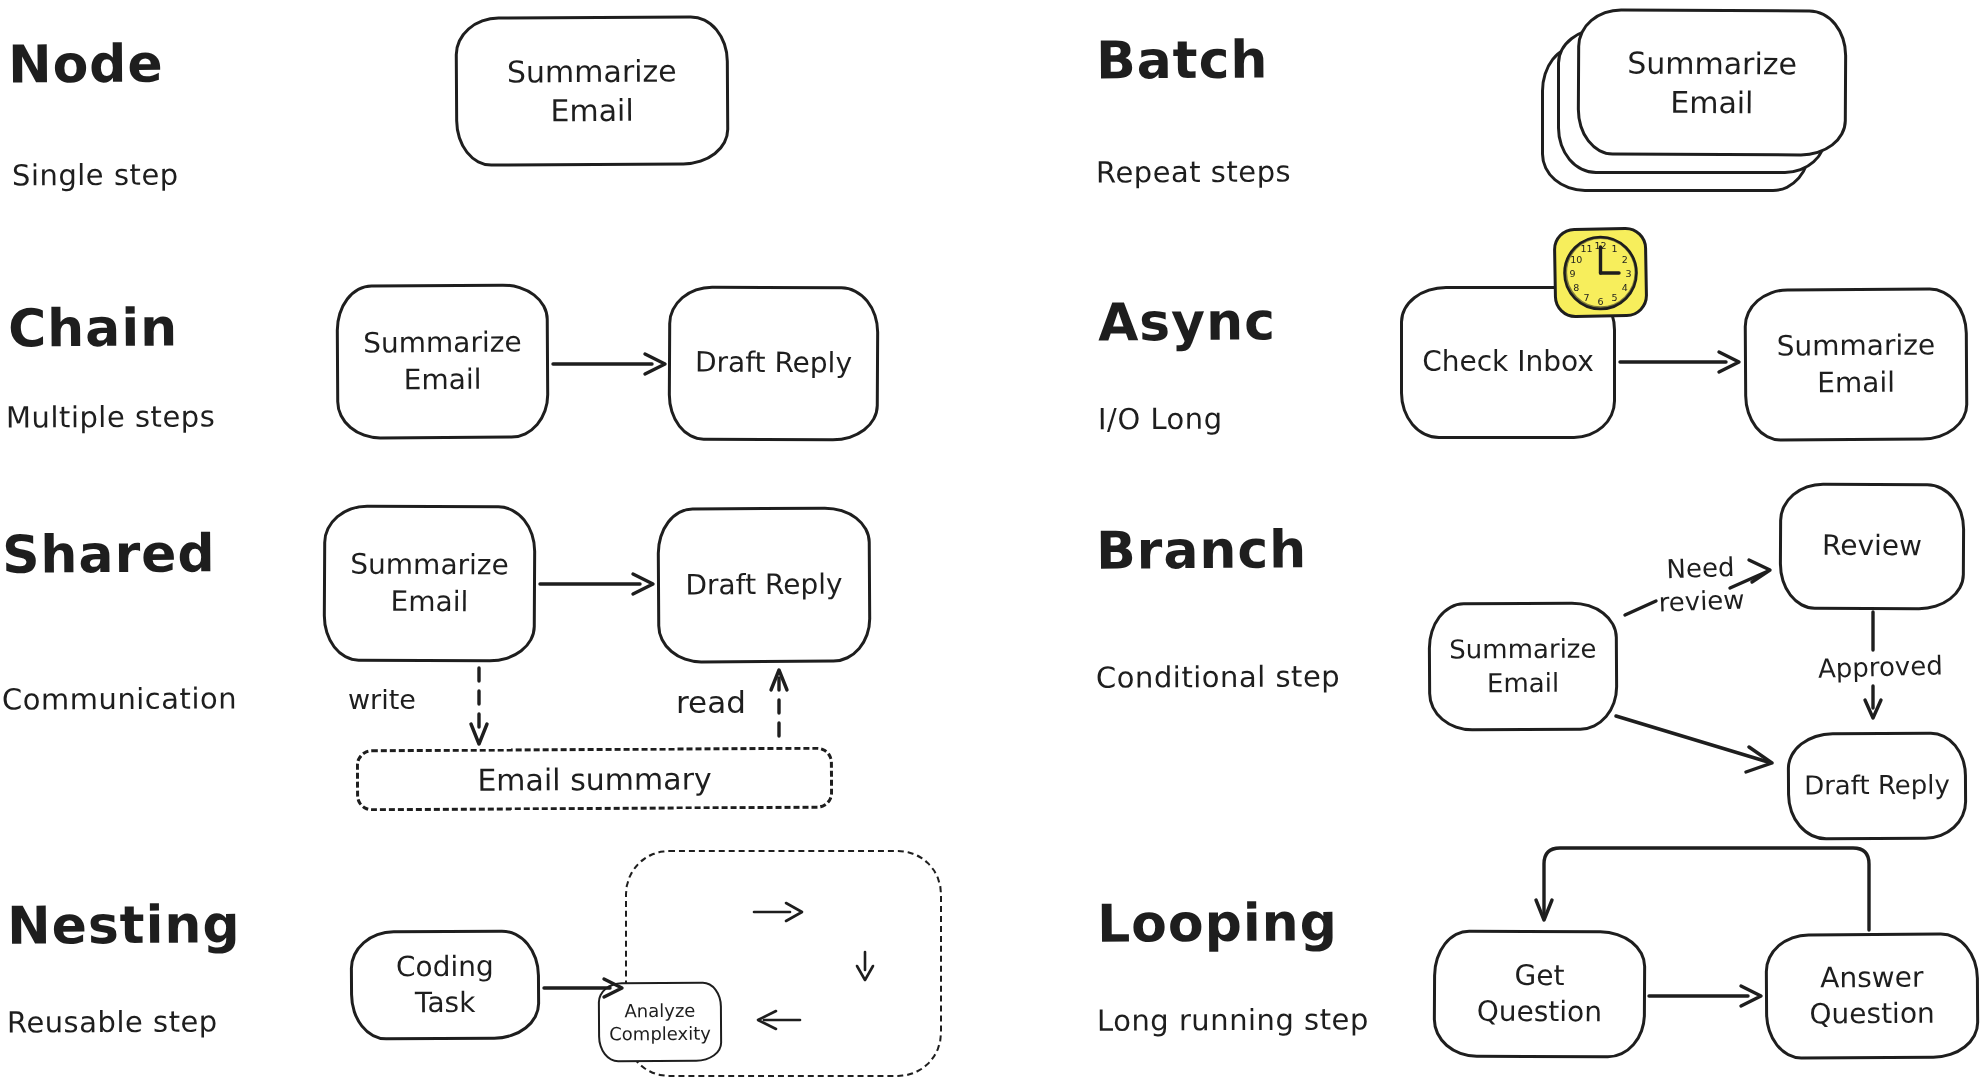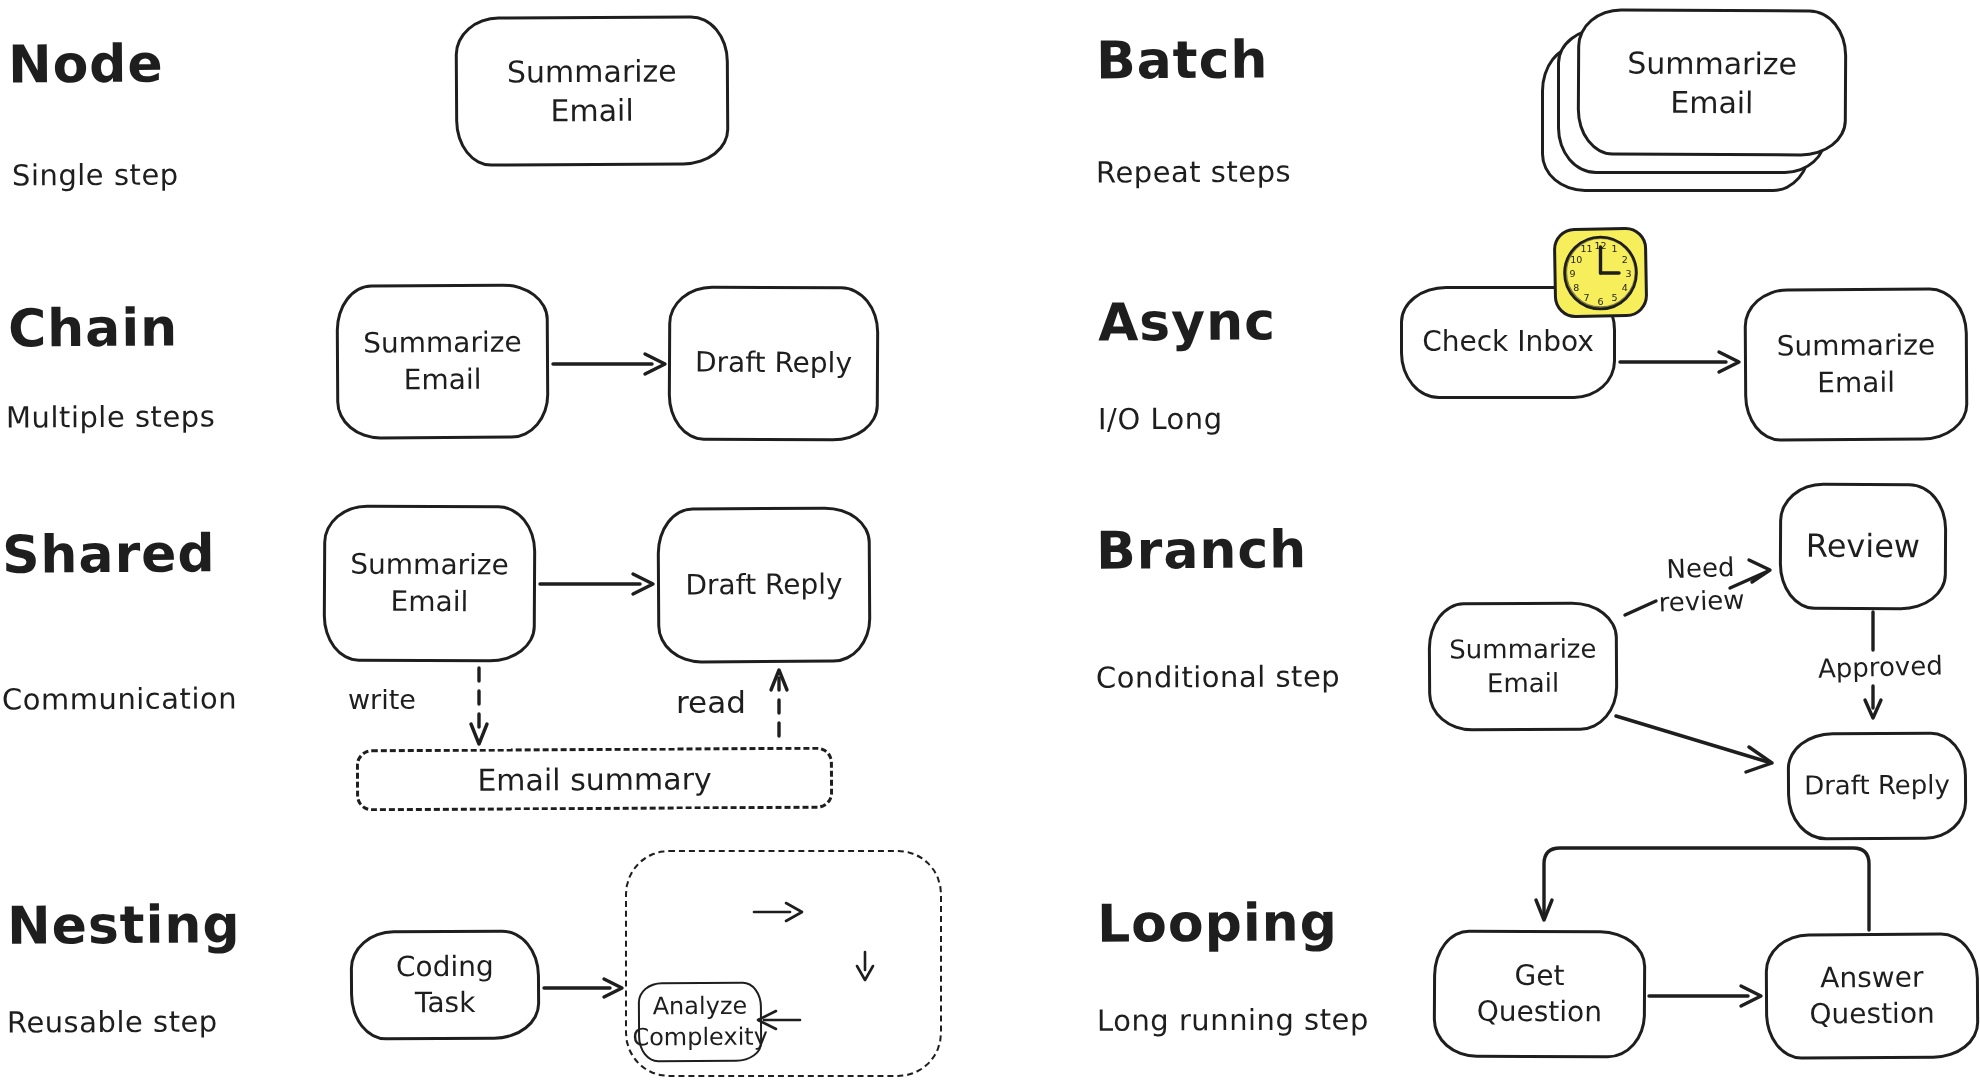--- a/index.html
+++ b/index.html
@@ -77,21 +77,21 @@
 
   <div class="box r1 z2 rot-a" style="left:455px;top:16px;width:274px;height:150px;font-size:30px">Summarize Email</div>
 
   <div class="box r2 z2" style="left:1541px;top:45px;width:270px;height:147px"></div>
   <div class="box r3 z2" style="left:1557px;top:27px;width:270px;height:147px"></div>
   <div class="box r1 z3 rot-b" style="left:1577px;top:9px;width:270px;height:147px;font-size:30px">Summarize Email</div>
 
   <div class="box r2 z2 rot-a" style="left:336px;top:284px;width:213px;height:155px">Summarize Email</div>
   <div class="box r1 z2 rot-b" style="left:668px;top:286px;width:211px;height:155px">Draft Reply</div>
 
-  <div class="box r3 z2" style="left:1400px;top:286px;width:216px;height:113px">Check Inbox</div>
+  <div class="box r3 z2" style="left:1400px;top:286px;width:216px;height:153px">Check Inbox</div>
   <div class="box r1 z2 rot-a" style="left:1744px;top:288px;width:224px;height:153px">Summarize Email</div>
   <svg id="clock" style="left:1552px;top:226px" width="97" height="93" viewBox="0 0 97 93">
     <rect class="frame" x="3" y="3" width="91" height="87" rx="20" transform="rotate(-1 48 46)"></rect>
     <circle class="face" cx="48.5" cy="47" r="36"></circle>
     <circle class="face" cx="48.8" cy="46.6" r="35" opacity="0.55"></circle>
     <g>
         <text x="62.5" y="22.8" class="clknum">1</text>
         <text x="72.7" y="33.0" class="clknum">2</text>
         <text x="76.5" y="47.0" class="clknum">3</text>
         <text x="72.7" y="61.0" class="clknum">4</text>
@@ -108,28 +108,28 @@
     <line class="hand" x1="48.5" y1="47" x2="67" y2="47"></line>
   </svg>
 
   <div class="box r1 z2 rot-b" style="left:323px;top:505px;width:213px;height:157px">Summarize Email</div>
   <div class="box r2 z2 rot-a" style="left:657px;top:507px;width:214px;height:156px">Draft Reply</div>
   <div class="freelabel" style="left:348px;top:684px;font-size:27px">write</div>
   <div class="freelabel" style="left:676px;top:684px;font-size:31px">read</div>
   <div class="dashedbox rot-a" style="left:356px;top:748px;width:477px;height:62px;border-radius:16px;font-size:30px">Email summary</div>
 
   <div class="box r2 z2 rot-a" style="left:1428px;top:602px;width:190px;height:129px;font-size:26px">Summarize Email</div>
-  <div class="box r1 z2 rot-b" style="left:1779px;top:483px;width:168px;height:127px;font-size:32px">Review</div>
+  <div class="box r1 z2 rot-b" style="left:1779px;top:483px;width:186px;height:127px;font-size:28px">Review</div>
   <div class="box r3 z2 rot-a" style="left:1787px;top:732px;width:180px;height:108px;font-size:26px">Draft Reply</div>
   <div class="freelabel wrap2" style="left:1648px;top:552px;width:106px;font-size:26px;line-height:1.25;transform:rotate(-2deg)">Need review</div>
   <div class="freelabel" style="left:1818px;top:652px;font-size:26px;transform:rotate(-1.5deg)">Approved</div>
 
   <div class="box r1 z2 rot-a" style="left:350px;top:930px;width:190px;height:110px">Coding Task</div>
   <div class="dashedbox" style="left:625px;top:850px;width:317px;height:227px;border-radius:44px;border-width:2.8px"></div>
-  <div class="box rs z2 rot-a" style="left:638px;top:982px;width:124px;height:80px;font-size:24px;border-width:2.8px;padding:2px 4px">Analyze Complexity</div>
+  <div class="box rs z2 rot-a" style="left:598px;top:982px;width:124px;height:80px;font-size:18px;border-width:2.8px;padding:2px 4px">Analyze Complexity</div>
 
   <div class="box r2 z2 rot-b" style="left:1433px;top:930px;width:213px;height:128px">Get Question</div>
   <div class="box r1 z2 rot-a" style="left:1765px;top:933px;width:214px;height:126px">Answer Question</div>
 
   <svg class="overlay" width="1980" height="1089" viewBox="0 0 1980 1089">
 
     <g>
       <path class="ln" d="M553 364 L652 364"></path>
       <path class="ln" d="M645 354 L665 364 L645 374"></path>
     </g>

